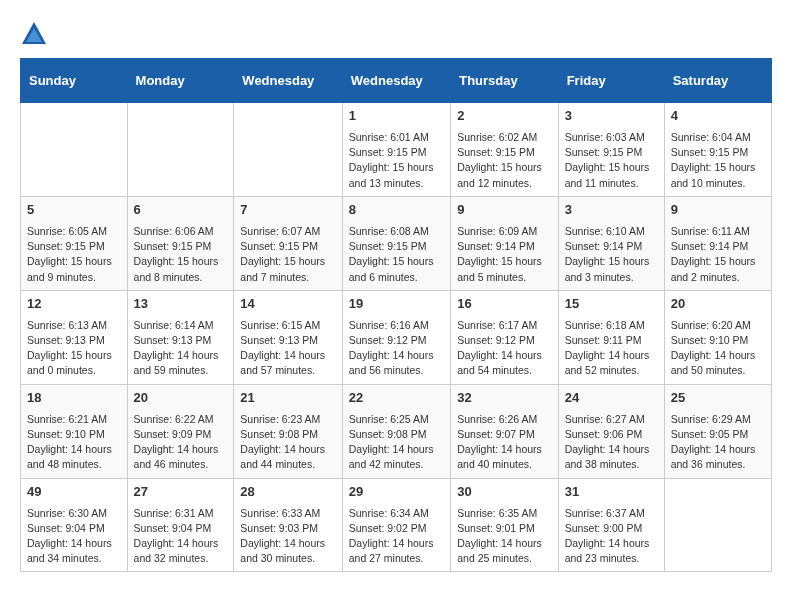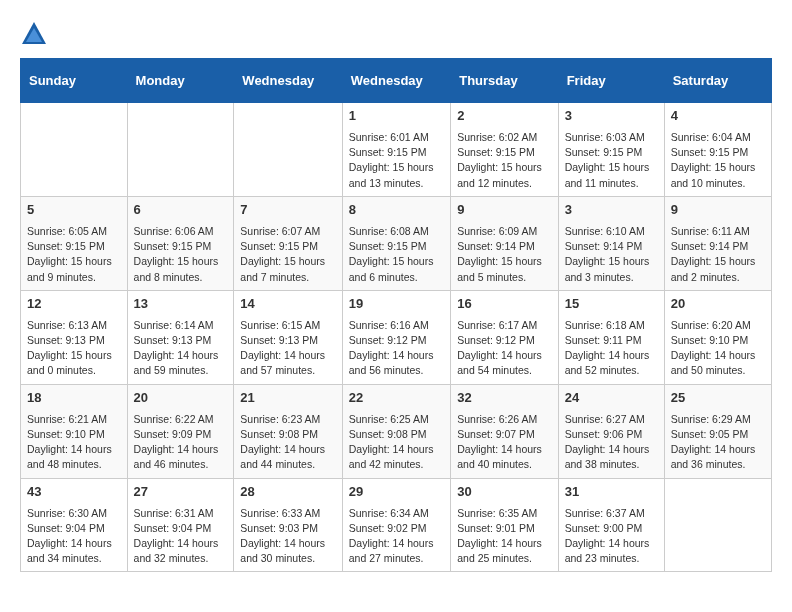--- a/index.html
+++ b/index.html
@@ -233,21 +233,21 @@
           <span class="day-num">24</span>
           <div class="day-info">Sunrise: 6:27 AM<br>Sunset: 9:06 PM<br>Daylight: 14 hours<br>and 38 minutes.</div>
         </td>
         <td>
           <span class="day-num">25</span>
           <div class="day-info">Sunrise: 6:29 AM<br>Sunset: 9:05 PM<br>Daylight: 14 hours<br>and 36 minutes.</div>
         </td>
       </tr>
       <tr>
         <td>
-          <span class="day-num">43</span>
+          <span class="day-num">49</span>
           <div class="day-info">Sunrise: 6:30 AM<br>Sunset: 9:04 PM<br>Daylight: 14 hours<br>and 34 minutes.</div>
         </td>
         <td>
           <span class="day-num">27</span>
           <div class="day-info">Sunrise: 6:31 AM<br>Sunset: 9:04 PM<br>Daylight: 14 hours<br>and 32 minutes.</div>
         </td>
         <td>
           <span class="day-num">28</span>
           <div class="day-info">Sunrise: 6:33 AM<br>Sunset: 9:03 PM<br>Daylight: 14 hours<br>and 30 minutes.</div>
         </td>

